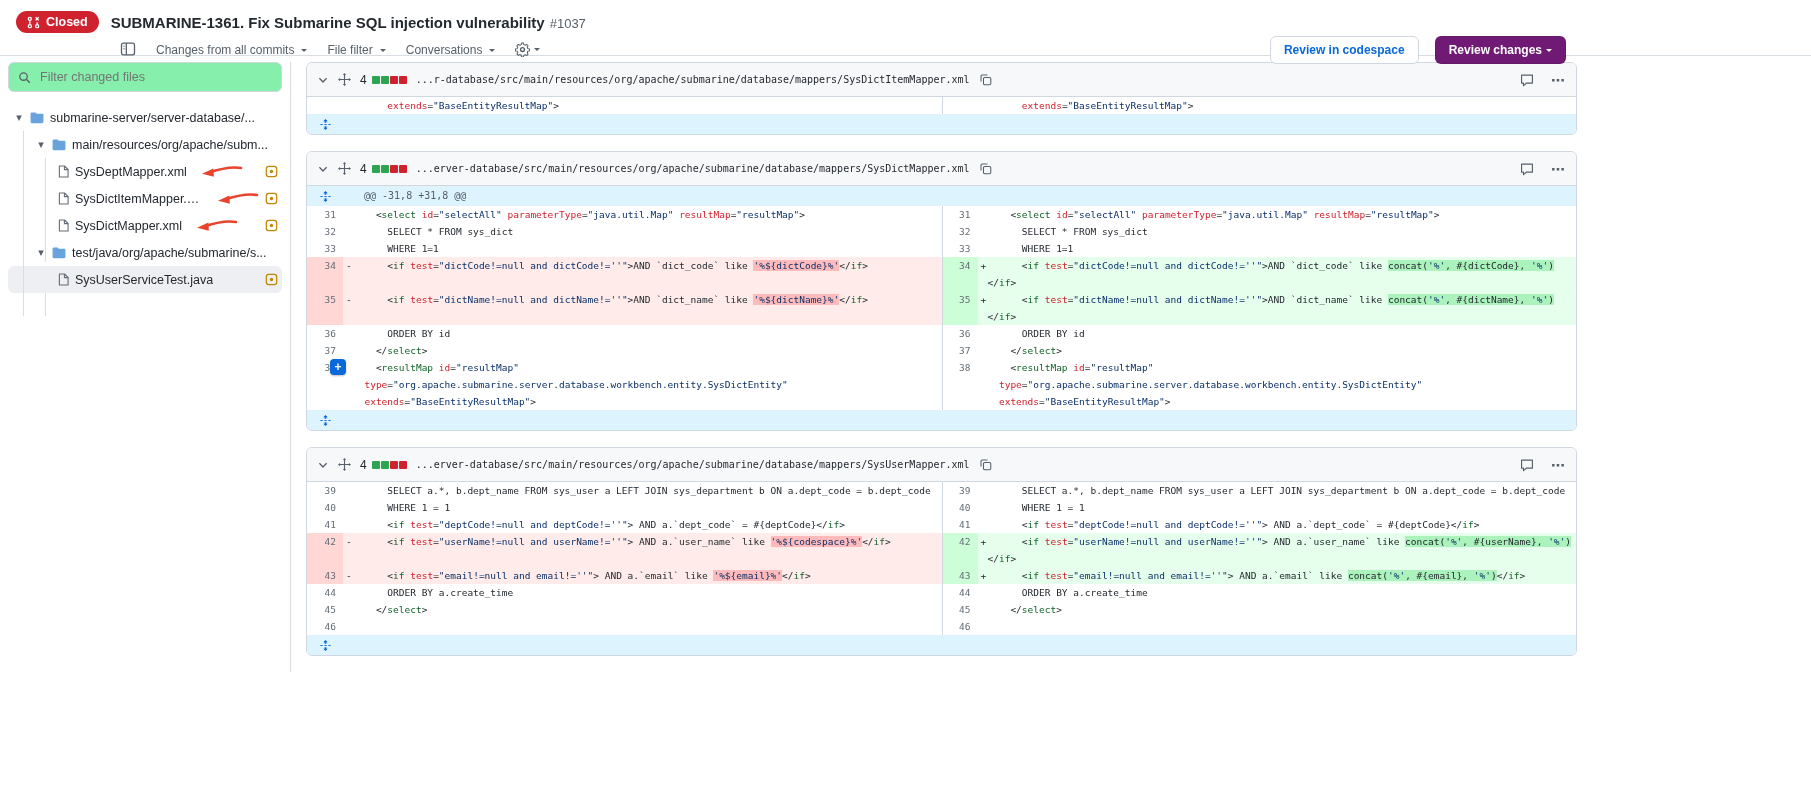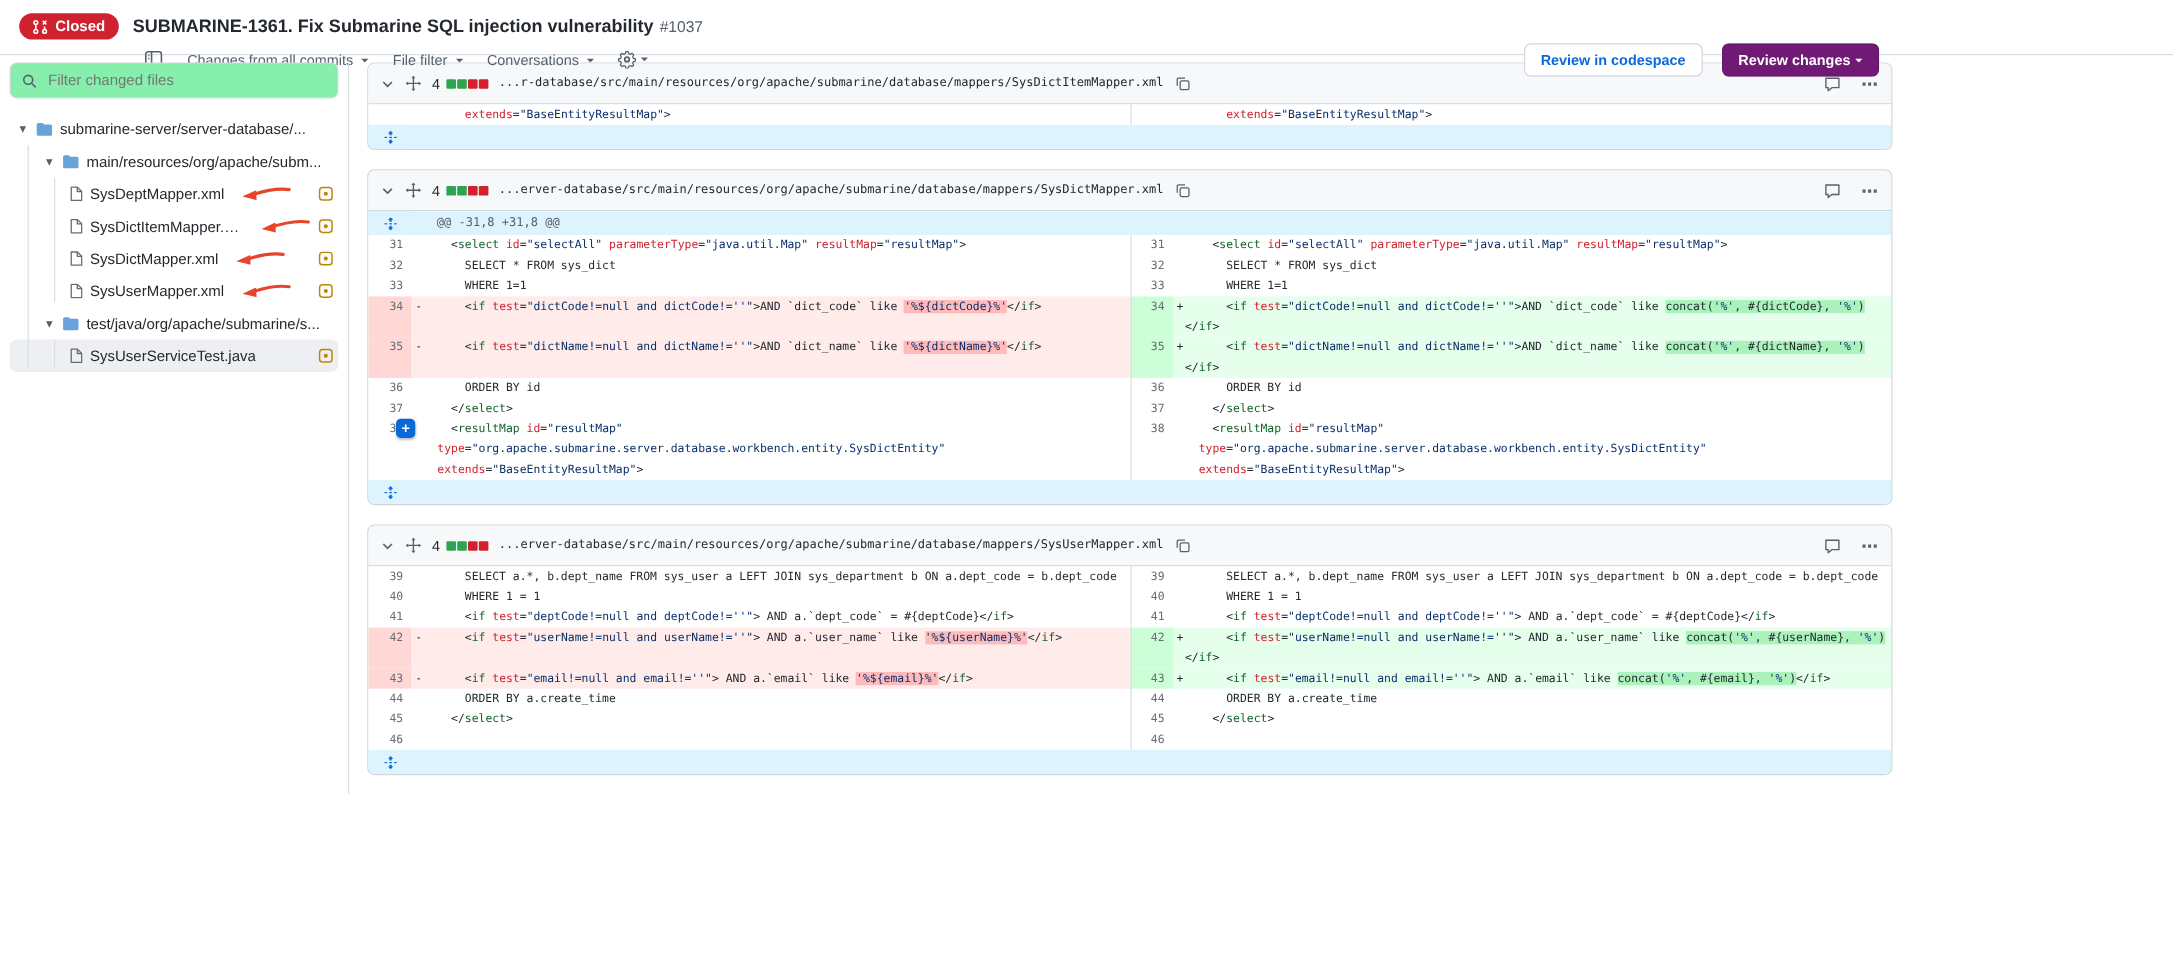--- a/index.html
+++ b/index.html
@@ -1,20 +1,20 @@
 <!DOCTYPE html>
 <html><head>
 <meta charset="utf-8">
 <style>
   html,body{margin:0;padding:0}
   body{width:1811px;height:797px;overflow:hidden;background:#fff;color:#24292f;
        font-family:"Liberation Sans","DejaVu Sans",sans-serif;font-size:13px;position:relative}
   svg{display:block}
   
-  .hdr{position:relative;border-bottom:1px solid #d8dee4;padding:10px 0 6px 16px;height:46px;box-sizing:border-box}
+  .hdr{position:relative;border-bottom:1px solid #d8dee4;padding:10px 0 6px 16px;height:56px;box-sizing:border-box}
   .hdr-inner{width:1554px;position:relative}
   .hdr-row1{display:flex;align-items:center;gap:12px;height:24px}
   .badge{display:inline-flex;align-items:center;gap:6px;background:#cf222e;color:#fff;border-radius:2em;
          padding:4px 11px;font-size:12.5px;font-weight:700}
   .pr-title{font-size:15px;font-weight:700;margin:0;white-space:nowrap}
   .pr-num{color:#57606a;font-weight:400;font-size:13px;margin-left:5px}
   .hdr-row2{display:flex;align-items:flex-end;gap:20px;margin-top:7px;padding-left:104px;color:#57606a;font-size:12px}
   .tb-item{display:inline-flex;align-items:center;cursor:pointer;white-space:nowrap}
   .tb-item span{margin-right:3px}
   .caret{display:inline-block;width:0;height:0;border:3.5px solid transparent;border-top-color:currentColor;margin-left:4px;margin-top:3px}
@@ -215,39 +215,20 @@
             <path d="M42 3 C 32 1.5, 19 4.5, 9 8" fill="none" stroke="#e8432d" stroke-width="2.6" stroke-linecap="round"></path>
             <path d="M14.5 3.5 3 8.8l11.8 2.9z" fill="#e8432d"></path>
           </svg>
           <span class="mod-icon">
             <svg width="13" height="13" viewBox="0 0 16 16">
               <rect x="1.6" y="1.6" width="12.8" height="12.8" rx="3.2" fill="none" stroke="#bf8700" stroke-width="1.5"></rect>
               <circle cx="8" cy="8" r="2.1" fill="#bf8700"></circle>
             </svg>
           </span>
         </div>
-        <div class="tree-row" style="padding-left: 50px;">
-          <span>
-            <svg width="11" height="13" viewBox="0 0 12 14" fill="none" stroke="#656d76" stroke-width="1.2" stroke-linejoin="round">
-              <path d="M1.5 1h5.6L11 4.8V13H1.5z"></path>
-              <path d="M7 1v3.9h4"></path>
-            </svg>
-          </span>
-          <span class="tree-label">SysUserMapper.xml</span>
-          <svg class="annot" width="44" height="14" viewBox="0 0 44 14">
-            <path d="M42 3 C 32 1.5, 19 4.5, 9 8" fill="none" stroke="#e8432d" stroke-width="2.6" stroke-linecap="round"></path>
-            <path d="M14.5 3.5 3 8.8l11.8 2.9z" fill="#e8432d"></path>
-          </svg>
-          <span class="mod-icon">
-            <svg width="13" height="13" viewBox="0 0 16 16">
-              <rect x="1.6" y="1.6" width="12.8" height="12.8" rx="3.2" fill="none" stroke="#bf8700" stroke-width="1.5"></rect>
-              <circle cx="8" cy="8" r="2.1" fill="#bf8700"></circle>
-            </svg>
-          </span>
-        </div>
         <div class="tree-row" style="padding-left: 28px;">
           <span class="tree-chev">▾</span>
           <span>
             <svg width="14" height="12" viewBox="0 0 16 14" fill="#68a3db">
               <path d="M.5 2A1.5 1.5 0 0 1 2 .5h3.6c.4 0 .8.17 1.1.46l1 1.04H14A1.5 1.5 0 0 1 15.5 3.5v8A1.5 1.5 0 0 1 14 13H2A1.5 1.5 0 0 1 .5 11.5z"></path>
             </svg>
           </span>
           <span class="tree-label">test/java/org/apache/submarine/s...</span>
         </div>
         <div class="tree-row selected" style="padding-left: 50px;">
@@ -538,21 +519,21 @@
             <div class="cline"><span class="sign"></span>      &lt;<span class="tk-t">if</span> <span class="tk-a">test</span>=<span class="tk-s">"deptCode!=null and deptCode!=''"</span>&gt; AND a.`dept_code` = #{deptCode}&lt;/<span class="tk-t">if</span>&gt;</div>
           </div>
           <div class="gut ctx rside">41</div>
           <div class="codec ctx">
             <div class="cline"><span class="sign"></span>      &lt;<span class="tk-t">if</span> <span class="tk-a">test</span>=<span class="tk-s">"deptCode!=null and deptCode!=''"</span>&gt; AND a.`dept_code` = #{deptCode}&lt;/<span class="tk-t">if</span>&gt;</div>
           </div>
         </div>
         <div class="drow">
           <div class="gut del">42</div>
           <div class="codec del">
-            <div class="cline"><span class="sign">-</span>      &lt;<span class="tk-t">if</span> <span class="tk-a">test</span>=<span class="tk-s">"userName!=null and userName!=''"</span>&gt; AND a.`user_name` like <span class="wh-d"><span class="tk-s">'%${userName}%'</span></span>&lt;/<span class="tk-t">if</span>&gt;</div>
+            <div class="cline"><span class="sign">-</span>      &lt;<span class="tk-t">if</span> <span class="tk-a">test</span>=<span class="tk-s">"userName!=null and userName!=''"</span>&gt; AND a.`user_name` like <span class="wh-d"><span class="tk-s">'%${codespace}%'</span></span>&lt;/<span class="tk-t">if</span>&gt;</div>
           </div>
           <div class="gut add rside">42</div>
           <div class="codec add">
             <div class="cline"><span class="sign">+</span>      &lt;<span class="tk-t">if</span> <span class="tk-a">test</span>=<span class="tk-s">"userName!=null and userName!=''"</span>&gt; AND a.`user_name` like <span class="wh-a">concat(<span class="tk-s">'%'</span>, #{userName}, <span class="tk-s">'%'</span>)</span></div>
             <div class="cline"><span class="sign"></span>&lt;/<span class="tk-t">if</span>&gt;</div>
           </div>
         </div>
         <div class="drow">
           <div class="gut del">43</div>
           <div class="codec del">

